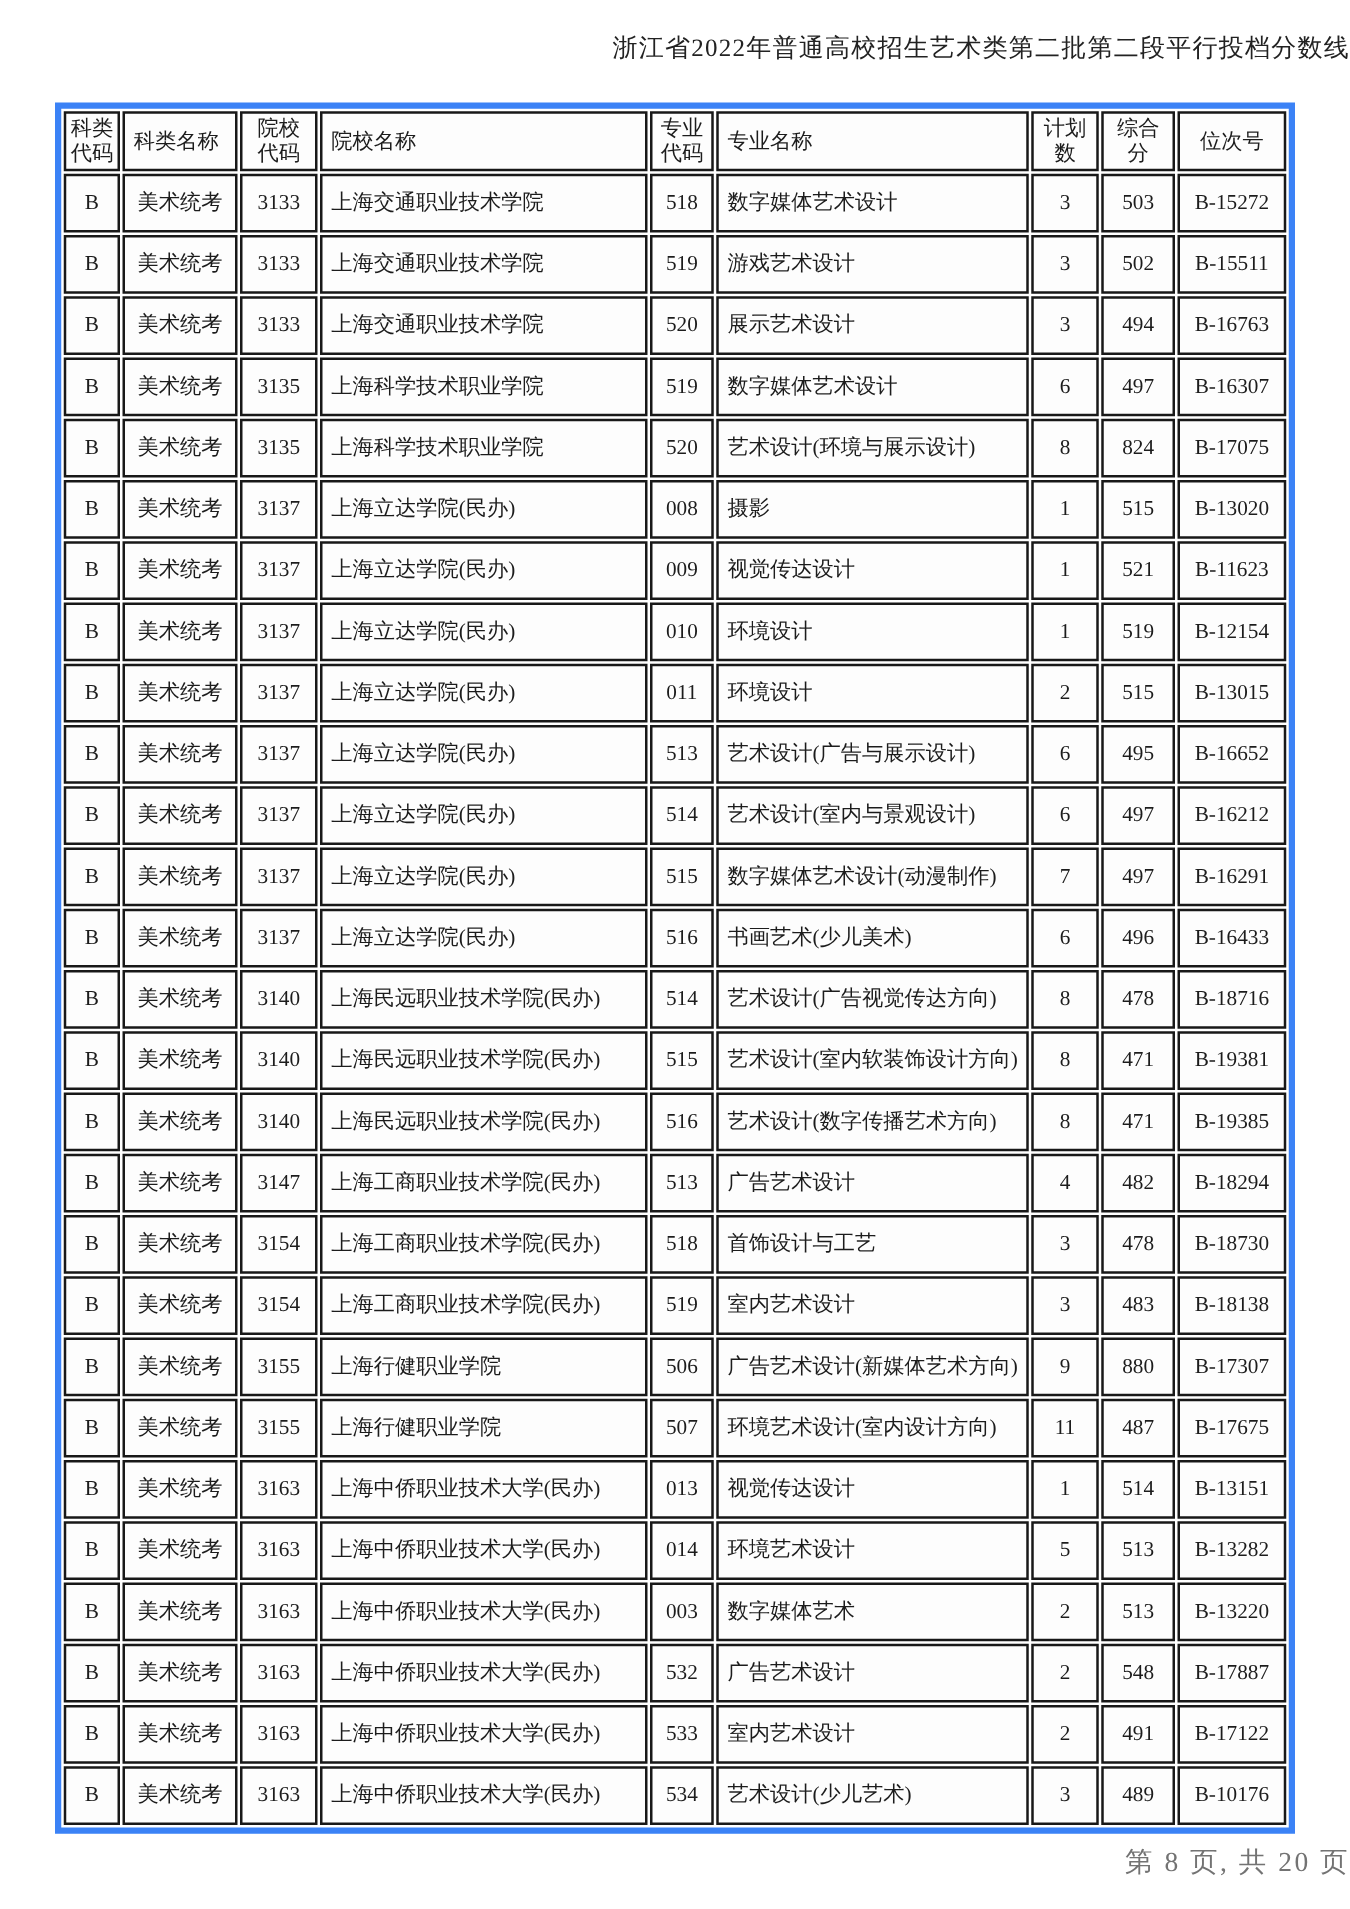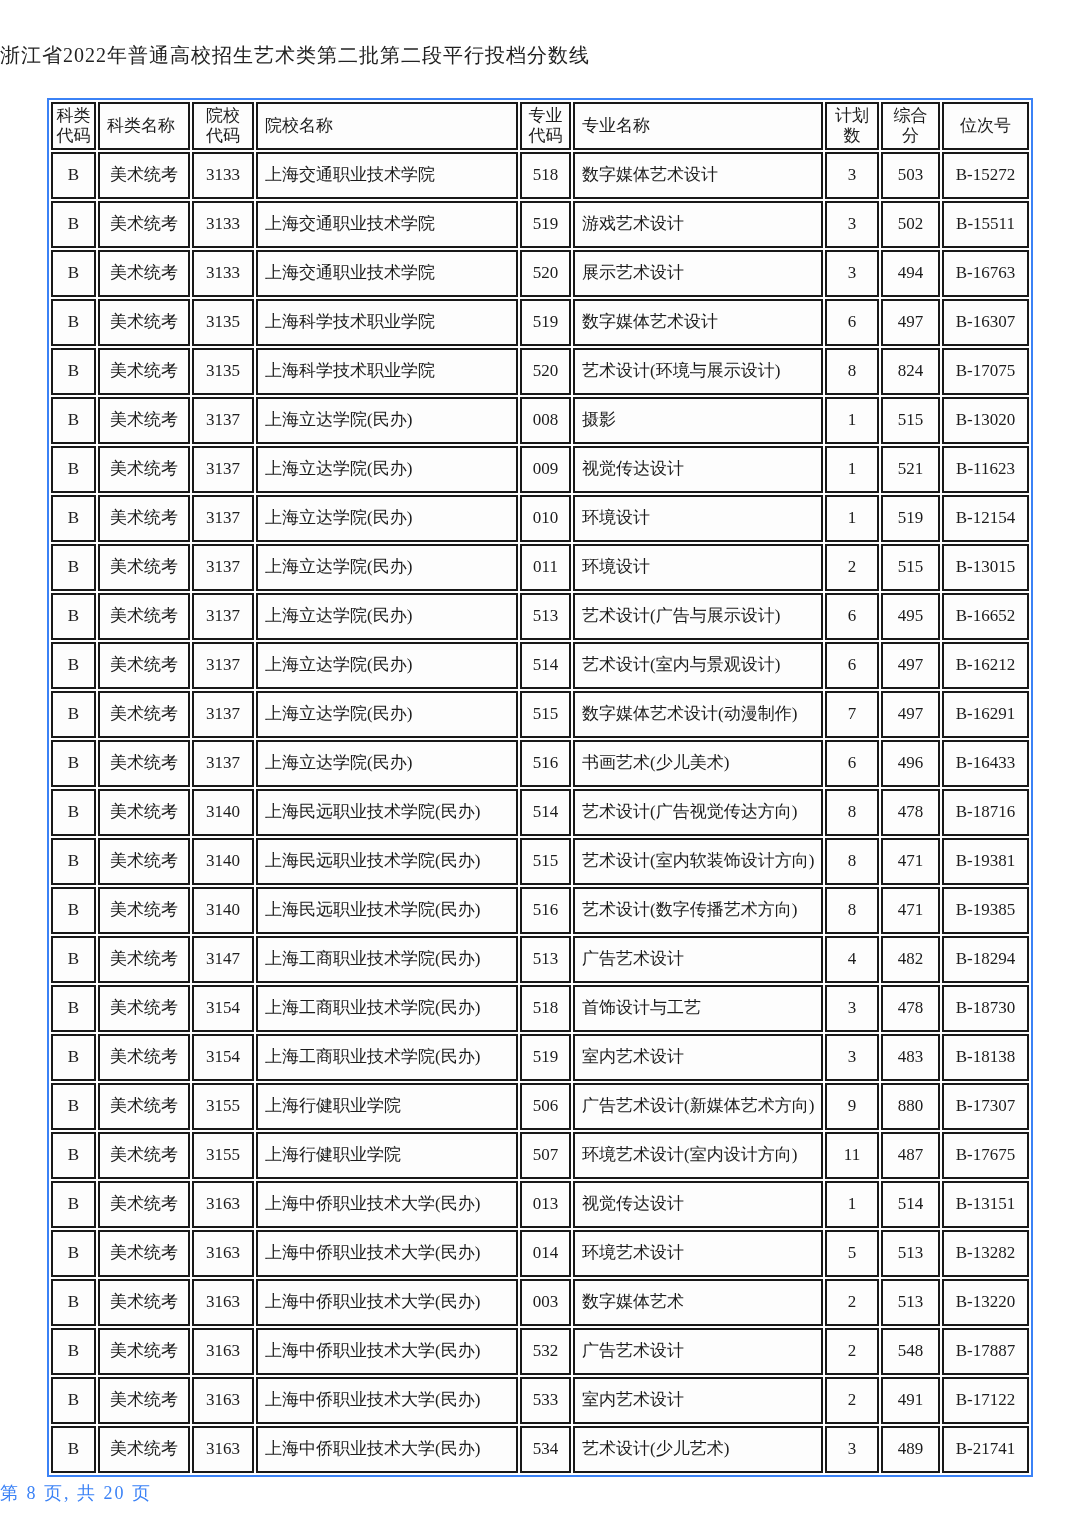--- a/index.html
+++ b/index.html
@@ -9,32 +9,32 @@
   }
   body {
     width: 1080px;
     height: 1527px;
     position: relative;
     font-family: "Liberation Serif", "DejaVu Serif", serif;
     color: #1c1c1c;
     -webkit-font-smoothing: antialiased;
   }
   .doc-title {
-    padding-top: 43px;
-    text-align: left;
+    padding-top: 27px;
+    text-align: right;
     font-size: 20px;
     line-height: 24px;
     letter-spacing: 1px;
     color: #222222;
   }
   table.score-table {
     margin: 31px auto 16px auto;
     border-collapse: separate;
     border-spacing: 2px;
-    border: 2px solid #3b82f6;
+    border: 5px solid #3b82f6;
     table-layout: fixed;
     background: #ffffff;
   }
   table.score-table th,
   table.score-table td {
     border: 2px solid #181818;
     background: #fdfdfd;
     font-weight: normal;
     font-size: 17px;
     line-height: 1.18;
@@ -59,24 +59,24 @@
   table.score-table th:nth-child(6) {
     text-align: left;
     padding-left: 7px;
     padding-right: 4px;
   }
   .page-footer {
     position: absolute;
     left: 0;
     width: 100%;
     bottom: 22px;
-    text-align: left;
-    font-size: 18px;
+    text-align: right;
+    font-size: 22px;
     letter-spacing: 2px;
-    color: #3b82f6;
+    color: #737373;
   }
 </style>
 </head>
 <body>
 
 <div class="doc-title">浙江省2022年普通高校招生艺术类第二批第二段平行投档分数线</div>
 
 <table class="score-table">
   <colgroup>
     <col style="width:45px">
@@ -396,18 +396,18 @@
       </tr>
       <tr>
         <td>B</td>
         <td>美术统考</td>
         <td>3163</td>
         <td>上海中侨职业技术大学(民办)</td>
         <td>534</td>
         <td>艺术设计(少儿艺术)</td>
         <td>3</td>
         <td>489</td>
-        <td>B-21741</td>
+        <td>B-10176</td>
       </tr>
     </tbody>
 </table>
 
 <div class="page-footer">第 8 页, 共 20 页</div>
 
 </body></html>

